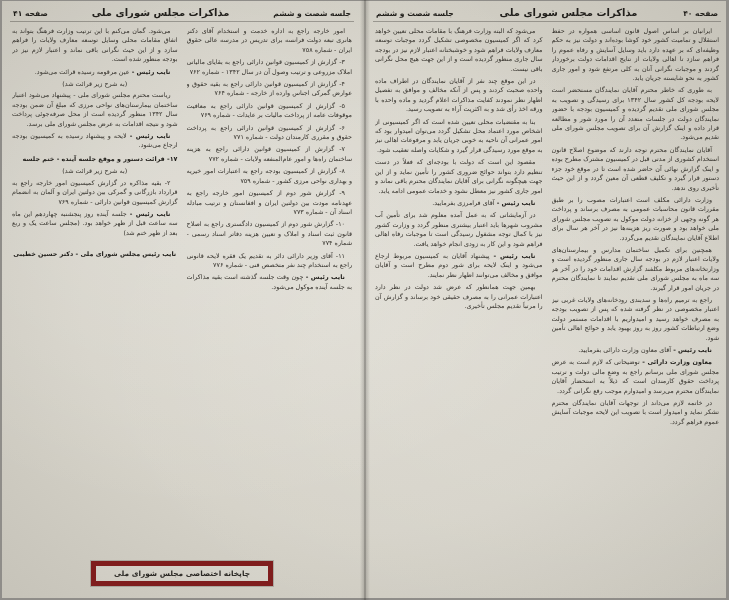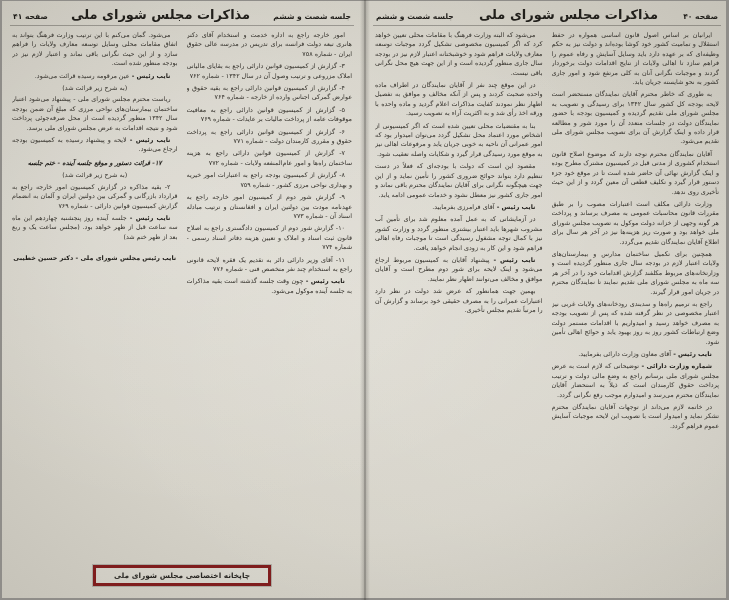--- a/index.html
+++ b/index.html
@@ -22,40 +22,40 @@
   }
   .page{position:absolute;top:5px;bottom:8px;direction:rtl;}
   .page.right{right:8px;width:348px;}
   .page.left{left:10px;width:344px;}
   .phead{
     display:flex;justify-content:space-between;align-items:baseline;
     font-weight:bold;font-size:7.6px;color:#211f1b;
     padding:2px 3px 3px;border-bottom:1px solid rgba(45,43,39,0.35);
     letter-spacing:0.2px;
   }
-  .phead .mid{font-size:13px;}
+  .phead .mid{font-size:10px;}
   .cols{
     display:flex;gap:9px;padding:5px 2px 0;box-sizing:border-box;
     height:calc(100% - 17px);
   }
   .page.left .cols{height:calc(100% - 44px);}
   .col{
     flex:1;overflow:hidden;
     font-size:6.4px;line-height:1.47;color:#34312b;
     text-align:justify;text-justify:inter-word;
   }
   .para{margin:0 0 3px;}
   .para.p{text-indent:7px;}
-  .para.h{text-align:center;font-weight:bold;text-indent:0;margin:4px 0 3px;color:#211f1b;font-style:italic;}
+  .para.h{text-align:right;font-weight:bold;text-indent:0;margin:4px 0 3px;color:#211f1b;}
   .para.c{text-align:center;text-indent:0;margin:2px 0;}
   .para.sig{font-weight:bold;text-align:center;text-indent:0;margin-top:12px;color:#211f1b;}
   .para b{color:#211f1b;}
   .stamp{
     position:absolute;bottom:6px;left:50%;transform:translateX(-50%);
-    border:3px solid #7f1d1d;box-shadow:0 0 0 1px rgba(65,63,58,0.25);
+    border:5px solid #7f1d1d;box-shadow:0 0 0 1px rgba(65,63,58,0.25);
     padding:3px 18px;font-size:7.4px;font-weight:bold;color:#2a2824;
     white-space:nowrap;background:rgba(255,255,255,0.10);
   }
 </style>
 </head>
 <body>
 
 <div class="scan">
   <div class="paper"></div>
   <div class="gutter"></div>
@@ -68,21 +68,21 @@
     </div>
     <div class="cols">
       <div class="col">
           <p class="para p">ایرانیان بر اساس اصول قانون اساسی همواره در حفظ استقلال و تمامیت کشور خود کوشا بوده‌اند و دولت نیز به حکم وظیفه‌ای که بر عهده دارد باید وسایل آسایش و رفاه عموم را فراهم سازد تا اهالی ولایات از نتایج اقدامات دولت برخوردار گردند و موجبات نگرانی آنان به کلی مرتفع شود و امور جاری کشور به نحو شایسته جریان یابد.</p>
           <p class="para p">به طوری که خاطر محترم آقایان نمایندگان مستحضر است لایحه بودجه کل کشور سال ۱۳۴۲ برای رسیدگی و تصویب به مجلس شورای ملی تقدیم گردیده و کمیسیون بودجه با حضور نمایندگان دولت در جلسات متعدد آن را مورد شور و مطالعه قرار داده و اینک گزارش آن برای تصویب مجلس شورای ملی تقدیم می‌شود.</p>
           <p class="para p">آقایان نمایندگان محترم توجه دارند که موضوع اصلاح قانون استخدام کشوری از مدتی قبل در کمیسیون مشترک مطرح بوده و اینک گزارش نهائی آن حاضر شده است تا در موقع خود جزء دستور قرار گیرد و تکلیف قطعی آن معین گردد و از این حیث تأخیری روی ندهد.</p>
           <p class="para p">وزارت دارائی مکلف است اعتبارات مصوب را بر طبق مقررات قانون محاسبات عمومی به مصرف برساند و پرداخت هر گونه وجهی از خزانه دولت موکول به تصویب مجلس شورای ملی خواهد بود و صورت ریز هزینه‌ها نیز در آخر هر سال برای اطلاع آقایان نمایندگان تقدیم می‌گردد.</p>
           <p class="para p">همچنین برای تکمیل ساختمان مدارس و بیمارستان‌های ولایات اعتبار لازم در بودجه سال جاری منظور گردیده است و وزارتخانه‌های مربوط مکلفند گزارش اقدامات خود را در آخر هر سه ماه به مجلس شورای ملی تقدیم نمایند تا نمایندگان محترم در جریان امور قرار گیرند.</p>
           <p class="para p">راجع به ترمیم راه‌ها و سدبندی رودخانه‌های ولایات غربی نیز اعتبار مخصوصی در نظر گرفته شده که پس از تصویب بودجه به مصرف خواهد رسید و امیدواریم با اقدامات مستمر دولت وضع ارتباطات کشور روز به روز بهبود یابد و حوائج اهالی تأمین شود.</p>
           <p class="para p"><b>نایب رئیس - </b>آقای معاون وزارت دارائی بفرمایید.</p>
-          <p class="para p"><b>شماره وزارت دارائی - </b>توضیحاتی که لازم است به عرض مجلس شورای ملی برسانم راجع به وضع مالی دولت و ترتیب پرداخت حقوق کارمندان است که ذیلاً به استحضار آقایان نمایندگان محترم می‌رسد و امیدوارم موجب رفع نگرانی گردد.</p>
+          <p class="para p"><b>معاون وزارت دارائی - </b>توضیحاتی که لازم است به عرض مجلس شورای ملی برسانم راجع به وضع مالی دولت و ترتیب پرداخت حقوق کارمندان است که ذیلاً به استحضار آقایان نمایندگان محترم می‌رسد و امیدوارم موجب رفع نگرانی گردد.</p>
           <p class="para p">در خاتمه لازم می‌داند از توجهات آقایان نمایندگان محترم تشکر نماید و امیدوار است با تصویب این لایحه موجبات آسایش عموم فراهم گردد.</p>
         </div>
       <div class="col">
           <p class="para p">می‌شود که البته وزارت فرهنگ با مقامات محلی تعیین خواهد کرد که اگر کمیسیون مخصوصی تشکیل گردد موجبات توسعه معارف ولایات فراهم شود و خوشبختانه اعتبار لازم نیز در بودجه سال جاری منظور گردیده است و از این جهت هیچ محل نگرانی باقی نیست.</p>
           <p class="para p">در این موقع چند نفر از آقایان نمایندگان در اطراف ماده واحده صحبت کردند و پس از آنکه مخالف و موافق به تفصیل اظهار نظر نمودند کفایت مذاکرات اعلام گردید و ماده واحده با ورقه اخذ رأی شد و به اکثریت آراء به تصویب رسید.</p>
           <p class="para p">بنا به مقتضیات محلی تعیین شده است که اگر کمیسیونی از اشخاص مورد اعتماد محل تشکیل گردد می‌توان امیدوار بود که امور عمرانی آن ناحیه به خوبی جریان یابد و مرفوعات اهالی نیز به موقع مورد رسیدگی قرار گیرد و شکایات واصله تعقیب شود.</p>
           <p class="para p">مقصود این است که دولت با بودجه‌ای که فعلاً در دست تنظیم دارد بتواند حوائج ضروری کشور را تأمین نماید و از این جهت هیچگونه نگرانی برای آقایان نمایندگان محترم باقی نماند و امور جاری کشور نیز معطل نشود و خدمات عمومی ادامه یابد.</p>
           <p class="para p"><b>نایب رئیس - </b>آقای فرامرزی بفرمایید.</p>
           <p class="para p">در آزمایشاتی که به عمل آمده معلوم شد برای تأمین آب مشروب شهرها باید اعتبار بیشتری منظور گردد و وزارت کشور نیز با کمال توجه مشغول رسیدگی است تا موجبات رفاه اهالی فراهم شود و این کار به زودی انجام خواهد یافت.</p>
           <p class="para p"><b>نایب رئیس - </b>پیشنهاد آقایان به کمیسیون مربوط ارجاع می‌شود و اینک لایحه برای شور دوم مطرح است و آقایان موافق و مخالف می‌توانند اظهار نظر نمایند.</p>

